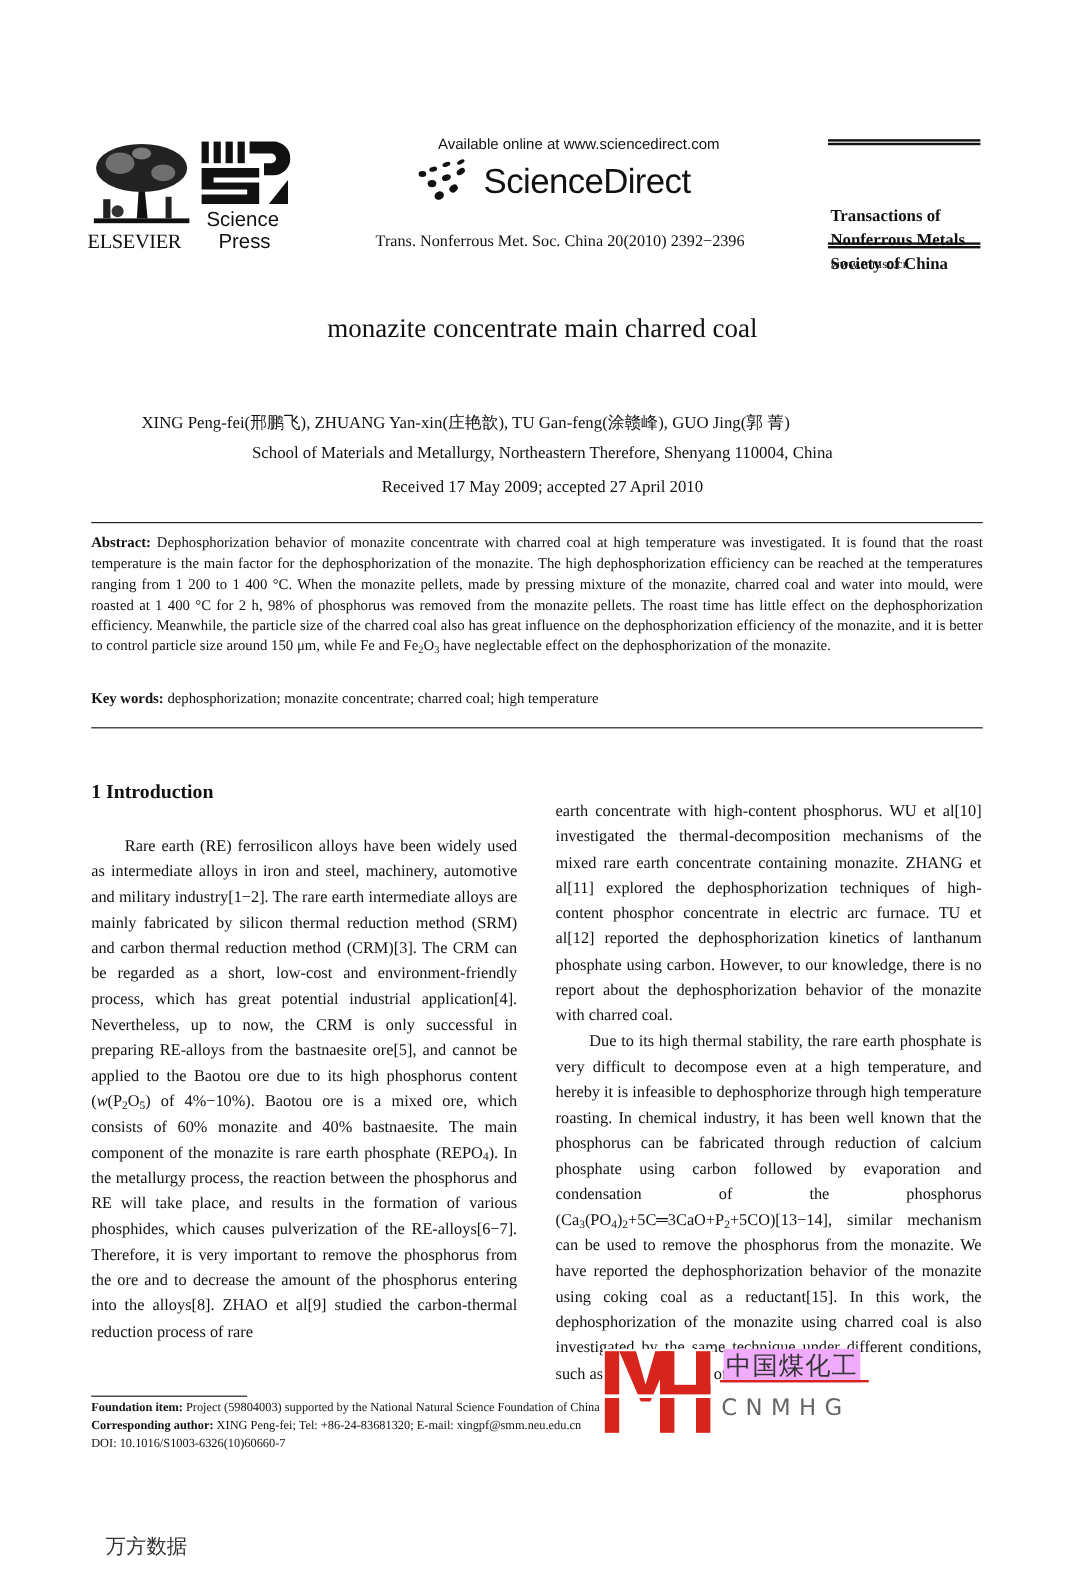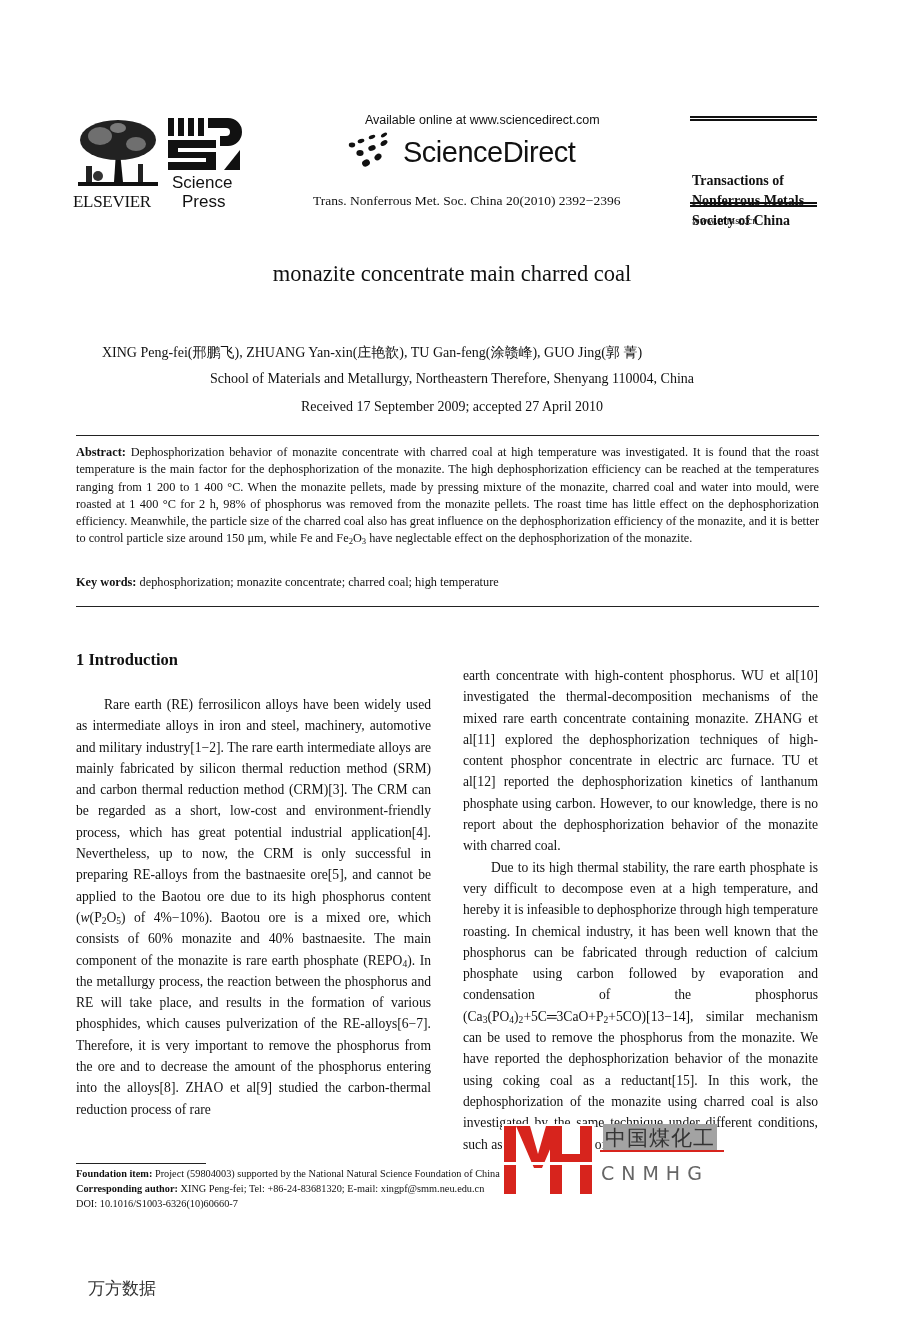--- a/index.html
+++ b/index.html
@@ -20,21 +20,21 @@
   .sd-word { left: 403px; top: 136px; font-family: "Liberation Sans", sans-serif; font-size: 29px; letter-spacing: -0.5px; line-height: 32px; }
   .journal-cite { left: 313px; top: 193px; font-size: 13.5px; }
 
   
   .tn-rule { left: 690px; width: 127px; height: 5px; border-top: 2px solid #111; border-bottom: 2px solid #111; }
   .tn-title { left: 692px; top: 135px; font-weight: bold; font-size: 14px; line-height: 20px; margin-top: 36px; }
   .tn-url { left: 692px; top: 215px; font-size: 10.5px; letter-spacing: 0.3px; }
 
   
   .title { left: 0; width: 904px; top: 260px; text-align: center; font-size: 22.5px; line-height: 28px; }
-  .authors { left: 0; width: 744px; top: 344px; text-align: center; font-size: 14px; }
+  .authors { left: 16px; width: 744px; top: 344px; text-align: center; font-size: 14px; }
   .affil { left: 0; width: 904px; top: 371px; text-align: center; font-size: 14px; }
   .received { left: 0; width: 904px; top: 399px; text-align: center; font-size: 14px; }
 
   .rule { height: 0; border-top: 1.5px solid #222; }
 
   
   .abstract { left: 76px; top: 444px; width: 743px; font-size: 12.3px; line-height: 17.3px; text-align: justify; }
   .abstract b { font-weight: bold; }
   .keywords { left: 76px; top: 574px; width: 743px; font-size: 12.3px; line-height: 17px; }
 
@@ -43,21 +43,21 @@
   .col p { text-align: justify; }
   .col .indent { text-indent: 28px; }
   .section-head { left: 76px; top: 650px; font-weight: bold; font-size: 16.5px; }
   .col-left { left: 76px; top: 694px; }
   .col-right { left: 463px; top: 665px; }
 
   
   .fn-rule { left: 76px; top: 1163px; width: 130px; border-top: 1px solid #222; }
   .footnote { left: 76px; top: 1166px; font-size: 10.3px; line-height: 15px; }
   .footnote b { font-weight: bold; }
-  .wm-cn { left: 603px; top: 1124px; font-family: "DejaVu Sans", sans-serif; font-size: 21px; color: #333; background: #a3a3a3; padding: 0 2px; letter-spacing: 1px; }
+  .wm-cn { left: 603px; top: 1124px; font-family: "DejaVu Sans", sans-serif; font-size: 21px; color: #333; background: #f0abfc; padding: 0 2px; letter-spacing: 1px; }
   .wm-line { left: 600px; top: 1150px; width: 124px; height: 2px; background: #d7241d; }
   .wm-en { left: 601px; top: 1162px; font-family: "DejaVu Sans", sans-serif; font-size: 19px; color: #666; letter-spacing: 7px; background: #fff; }
 
   .wanfang { left: 88px; top: 1277px; font-family: Liberation Serif, serif; font-size: 17px; color: #333; }
 
   sub { font-size: 70%; vertical-align: -2px; line-height: 0; }
 </style>
 </head>
 <body>
 
@@ -108,21 +108,21 @@
   <div>Society of China</div>
 </div>
 <div class="abs tn-rule" style="top:202px;"></div>
 <div class="abs tn-url">www.tnmsc.cn</div>
 
 <div class="abs title">
   <div>monazite concentrate main charred coal</div>
 </div>
 <div class="abs authors">XING Peng-fei(邢鹏飞), ZHUANG Yan-xin(庄艳歆), TU Gan-feng(涂赣峰), GUO Jing(郭  菁)</div>
 <div class="abs affil">School of Materials and Metallurgy, Northeastern Therefore, Shenyang 110004, China</div>
-<div class="abs received">Received 17 September 2009; accepted 27 April 2010</div>
+<div class="abs received">Received 17 May 2009; accepted 27 April 2010</div>
 
 <div class="abs rule" style="left:76px; top:435px; width:743px;"></div>
 
 <div class="abs abstract">
   <b>Abstract:</b><span> Dephosphorization behavior of monazite concentrate with charred coal at high temperature was investigated. It is found that the roast temperature is the main factor for the dephosphorization of the monazite. The high dephosphorization efficiency can be reached at the temperatures ranging from 1 200 to 1 400 °C. When the monazite pellets, made by pressing mixture of the monazite, charred coal and water into mould, were roasted at 1 400 °C for 2 h, 98% of phosphorus was removed from the monazite pellets. The roast time has little effect on the dephosphorization efficiency. Meanwhile, the particle size of the charred coal also has great influence on the dephosphorization efficiency of the monazite, and it is better to control particle size around 150 μm, while Fe and Fe</span><sub>2</sub><span>O</span><sub>3</sub><span> have neglectable effect on the dephosphorization of the monazite.</span>
 </div>
 <div class="abs keywords">
   <b>Key words:</b><span> dephosphorization; monazite concentrate; charred coal; high temperature</span>
 </div>
 

